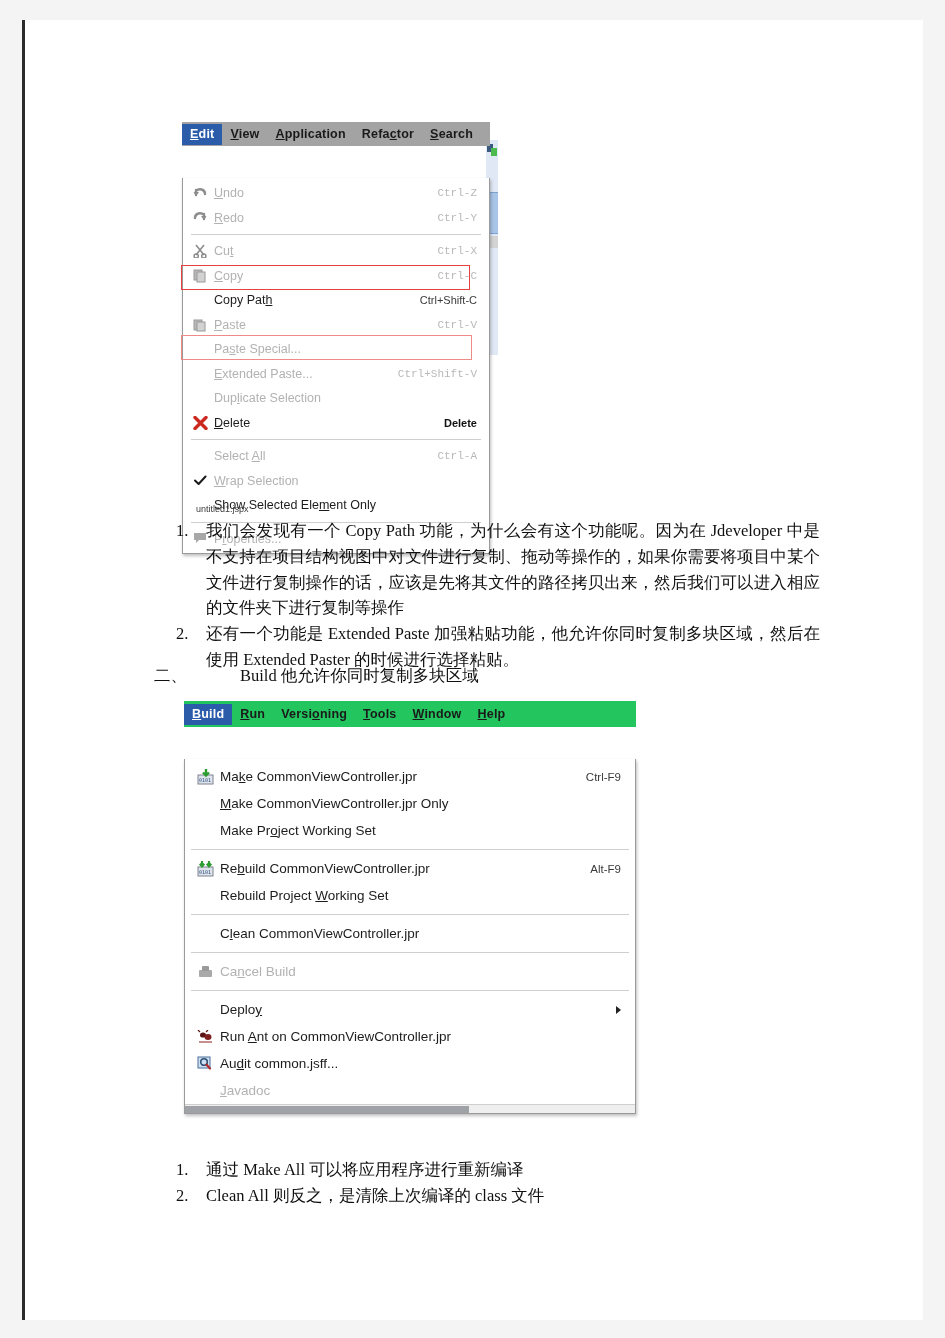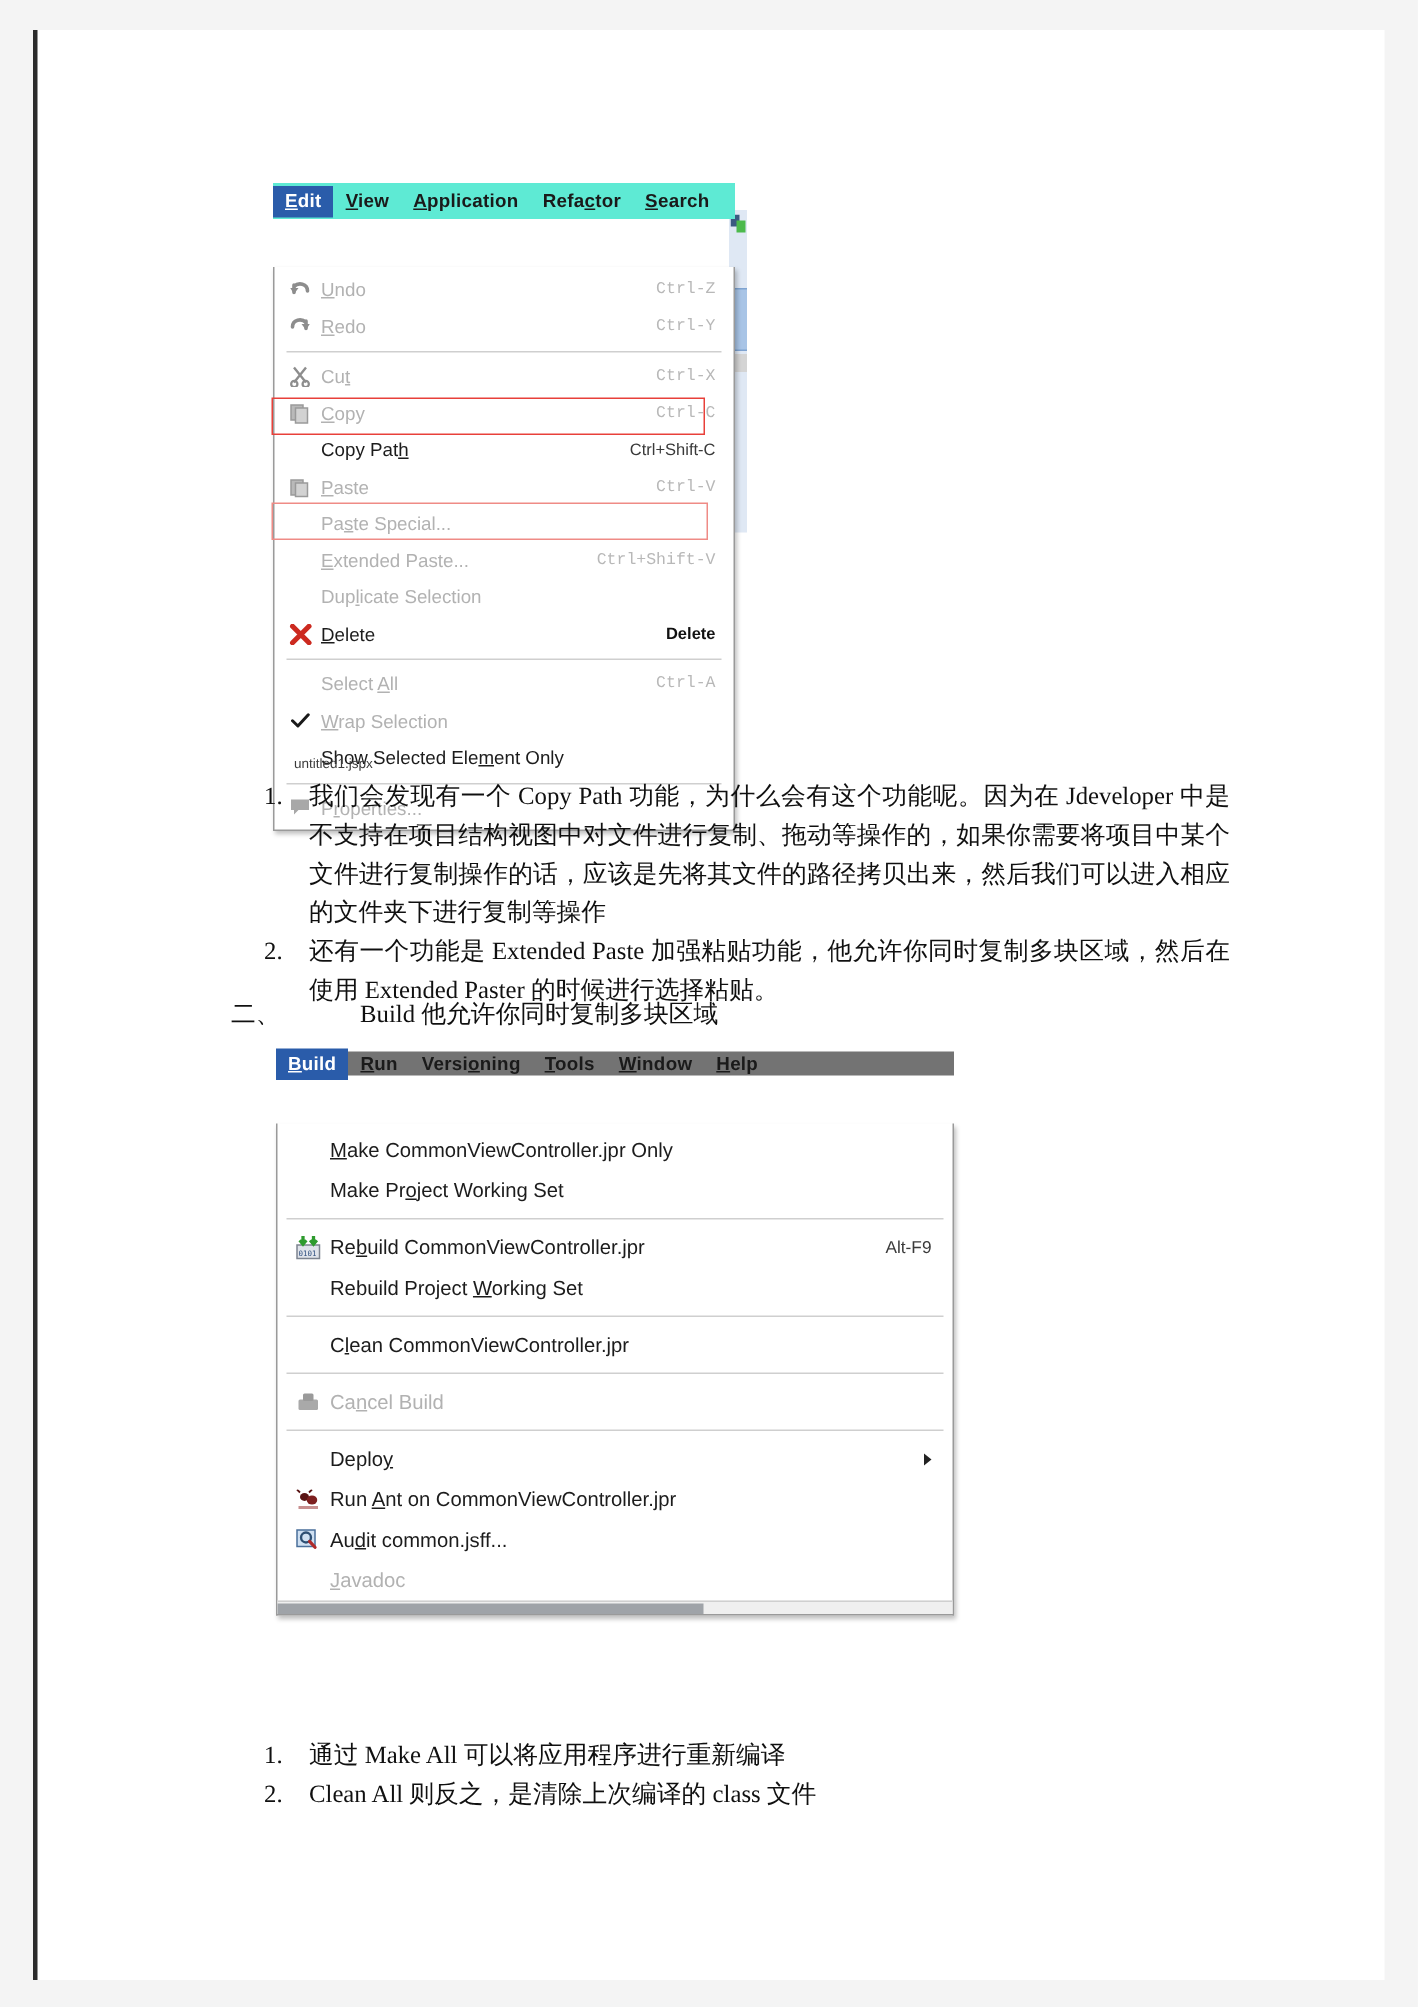--- a/index.html
+++ b/index.html
@@ -31,21 +31,21 @@
 
   
   #edit-menu-wrap {
     position: absolute;
     left: 182px; top: 122px;
     width: 308px;
   }
   .menubar {
     display: flex;
     align-items: center;
-    background: #5eead4;
+    background: #a3a3a3;
     height: 24px;
     font-family: "Liberation Sans", "DejaVu Sans", sans-serif;
     font-size: 12.5px;
     font-weight: bold;
     color: #1a1a1a;
     padding-left: 0px;
   }
   .menubar .mi {
     padding: 3px 8px 4px 8px;
     white-space: nowrap;
@@ -166,21 +166,21 @@
     color: #101010;
   }
   .hdr2 .marker { display: inline-block; width: 86px; }
 
   
   #build-menu-wrap {
     position: absolute;
     left: 184px; top: 701px;
     width: 452px;
   }
-  #build-menu-wrap .menubar { height: 16px; background:#737373; }
+  #build-menu-wrap .menubar { height: 26px; background:#22c55e; }
   #build-menu-wrap .dropdown { padding-top: 4px; padding-bottom: 0px; }
   #build-menu-wrap .mrow {
     height: 27px;
     font-size: 13.5px;
     padding: 0 10px 0 8px;
   }
   #build-menu-wrap .mrow .icoslot { width: 24px; min-width:24px; }
   #build-menu-wrap .mrow .accel { font-size: 11.5px; right: 14px; }
   #build-menu-wrap .sep { margin: 5px 6px 5px 6px; }
   .submenu-arrow {
@@ -383,20 +383,31 @@
       <div class="mi active"><span class="mnem">B</span>uild</div>
       <div class="mi"><span class="mnem">R</span>un</div>
       <div class="mi">Versi<span class="mnem">o</span>ning</div>
       <div class="mi"><span class="mnem">T</span>ools</div>
       <div class="mi"><span class="mnem">W</span>indow</div>
       <div class="mi"><span class="mnem">H</span>elp</div>
     </div>
 
     <div class="dropdown">
 
+      <div class="mrow">
+        <span class="icoslot">
+          <svg width="17" height="16" viewBox="0 0 17 16">
+              <rect x="1" y="6" width="15" height="9" fill="#dfe3ea" stroke="#7d8490"></rect>
+              <text x="2" y="13" font-size="5" fill="#2f4f7f" font-family="monospace">0101</text>
+              <path d="M9 0 L9 5 M6 3.5 L9 6.5 L12 3.5" stroke="#2e9b2e" stroke-width="2.4" fill="none"></path>
+            </svg>
+        </span>
+        <span class="lbl">Ma<span class="mnem">k</span>e CommonViewController.jpr</span>
+        <span class="accel">Ctrl-F9</span>
+      </div>
 
       <div class="mrow">
         <span class="icoslot"></span>
         <span class="lbl"><span class="mnem">M</span>ake CommonViewController.jpr Only</span>
       </div>
 
       <div class="mrow">
         <span class="icoslot"></span>
         <span class="lbl">Make Pr<span class="mnem">o</span>ject Working Set</span>
       </div>

